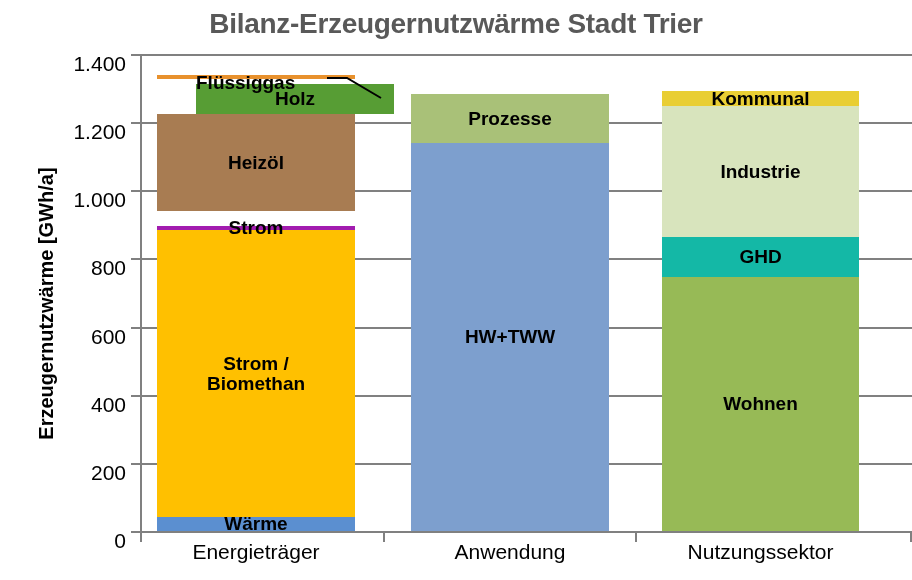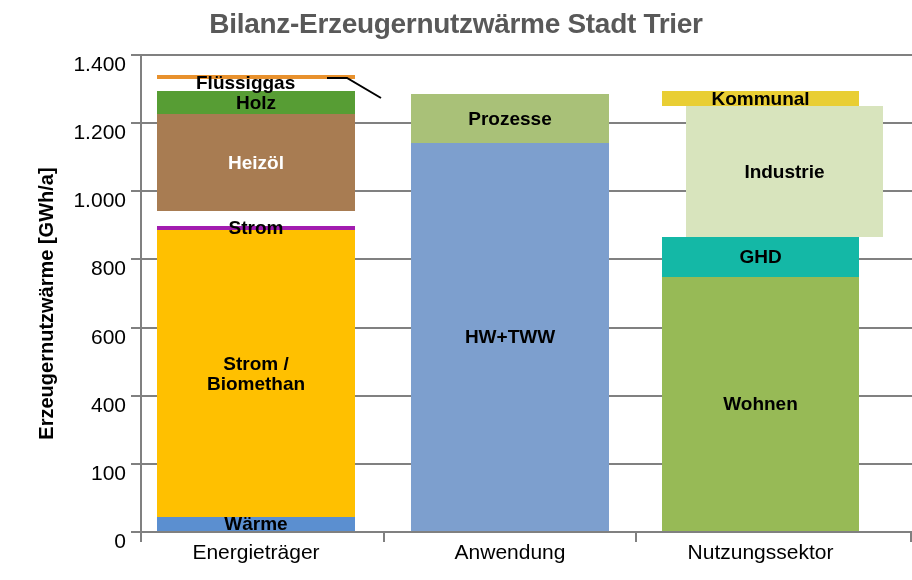--- a/index.html
+++ b/index.html
@@ -128,61 +128,61 @@
           <span class="seg-label" style="color: rgb(0, 0, 0); position: relative; z-index: 5;">Wärme</span>
         </div>
         <div class="seg" style="background: rgb(255, 192, 0); height: 286.881px; bottom: 13.9693px; top: auto;">
           <span class="seg-label" style="color: rgb(0, 0, 0);">Strom /
 Biomethan</span>
         </div>
         <div class="seg" style="background: #a21caf; height: 4.08857px; bottom: 300.851px; top: auto;">
           <span class="seg-label" style="color: rgb(0, 0, 0); position: relative; z-index: 5;">Strom</span>
         </div>
         <div class="seg" style="background: rgb(168, 124, 82); height: 97.1036px; bottom: 319.931px; top: auto;">
-          <span class="seg-label" style="color: #ffffff;">Heizöl</span>
+          <span class="seg-label" style="color: #000000;">Heizöl</span>
         </div>
-        <div class="seg" style="background: rgb(87, 157, 52); height: 23px; bottom: 417.034px; top: auto;">
+        <div class="seg" style="background: rgb(87, 157, 52); height: 30px; bottom: 417.034px; top: auto; margin-left: 39px;">
           <span class="seg-label" style="color: rgb(0, 0, 0);">Holz</span>
         </div>
         <div class="seg" style="background: rgb(232, 145, 45); height: 4.08857px; bottom: 452.128px; top: auto;"></div>
       </div>
       <div class="bar" style="left: 271px; width: 198px; height: 477px; bottom: 0px;">
         <div class="seg" style="background: rgb(125, 159, 206); height: 387.733px; bottom: 0px; top: auto;">
           <span class="seg-label" style="color: rgb(0, 0, 0);">HW+TWW</span>
         </div>
         <div class="seg" style="background: rgb(169, 193, 120); height: 49.0629px; bottom: 387.733px; top: auto;">
           <span class="seg-label" style="color: rgb(0, 0, 0);">Prozesse</span>
         </div>
       </div>
       <div class="bar" style="left: 522px; width: 197px; height: 477px; bottom: 0px;">
         <div class="seg" style="background: rgb(151, 186, 86); height: 254.514px; bottom: 0px; top: auto;">
           <span class="seg-label" style="color: rgb(0, 0, 0);">Wohnen</span>
         </div>
         <div class="seg" style="background: #14b8a6; height: 39.1821px; bottom: 254.514px; top: auto;">
           <span class="seg-label" style="color: rgb(0, 0, 0);">GHD</span>
         </div>
-        <div class="seg" style="background: rgb(216, 228, 189); height: 131.175px; bottom: 293.696px; top: auto; margin-left: 24px;">
+        <div class="seg" style="background: rgb(216, 228, 189); height: 131.175px; bottom: 293.696px; top: auto;">
           <span class="seg-label" style="color: rgb(0, 0, 0);">Industrie</span>
         </div>
         <div class="seg" style="background: rgb(233, 206, 52); height: 14.9914px; bottom: 424.871px; top: auto;">
           <span class="seg-label" style="color: rgb(0, 0, 0); position: relative; z-index: 5;">Kommunal</span>
         </div>
       </div>
     </div>
 
   <div id="y-axis-line"></div>
   <div id="x-axis-line"></div>
 
   <div id="callout-fluessiggas">Flüssiggas</div>
   <svg id="callout-line" viewBox="0 0 60 28" preserveAspectRatio="none">
     <path d="M 2 6 L 22 6 L 56 26" stroke="#000000" stroke-width="2" fill="none"></path>
   </svg>
 
 <div class="ytick-label" style="top: 517px; left: 6px; right: auto;">0</div>
-    <div class="ytick-label" style="top: 448.857px; left: 6px; right: auto;">100</div>
+    <div class="ytick-label" style="top: 448.857px; left: 6px; right: auto;">200</div>
     <div class="ytick-label" style="top: 380.714px; left: 6px; right: auto;">400</div>
     <div class="ytick-label" style="top: 312.571px; left: 6px; right: auto;">600</div>
     <div class="ytick-label" style="top: 244.429px; left: 6px; right: auto;">800</div>
     <div class="ytick-label" style="top: 176.286px; left: 6px; right: auto;">1.000</div>
     <div class="ytick-label" style="top: 108.143px; left: 6px; right: auto;">1.200</div>
     <div class="ytick-label" style="top: 40px; left: 6px; right: auto;">1.400</div>
     <div class="xtick-mark" style="left: 140px;"></div>
     <div class="xcat-label" style="left: 157px; width: 198px;">Energieträger</div>
     <div class="xtick-mark" style="left: 383px;"></div>
     <div class="xcat-label" style="left: 411px; width: 198px;">Anwendung</div>

